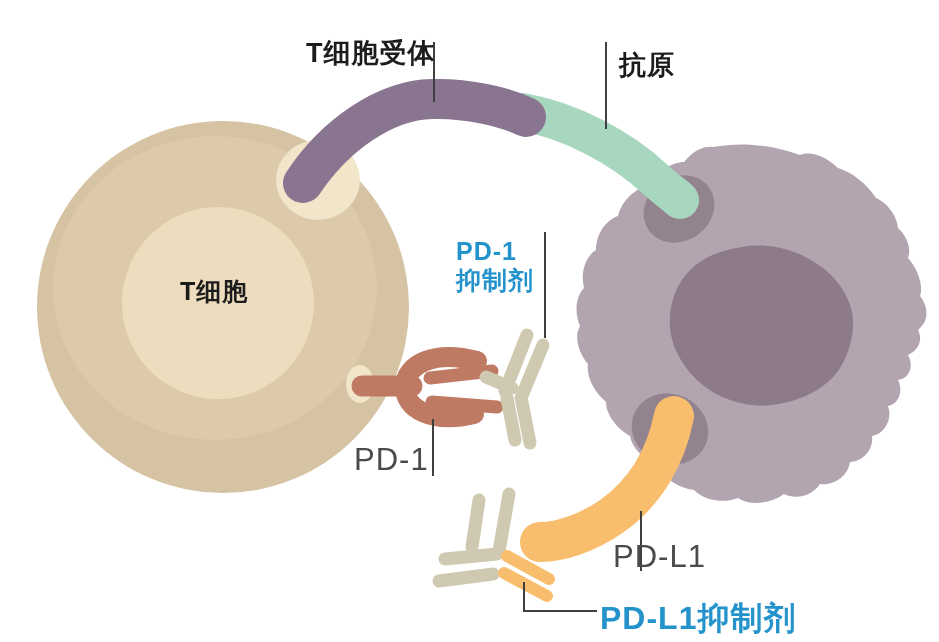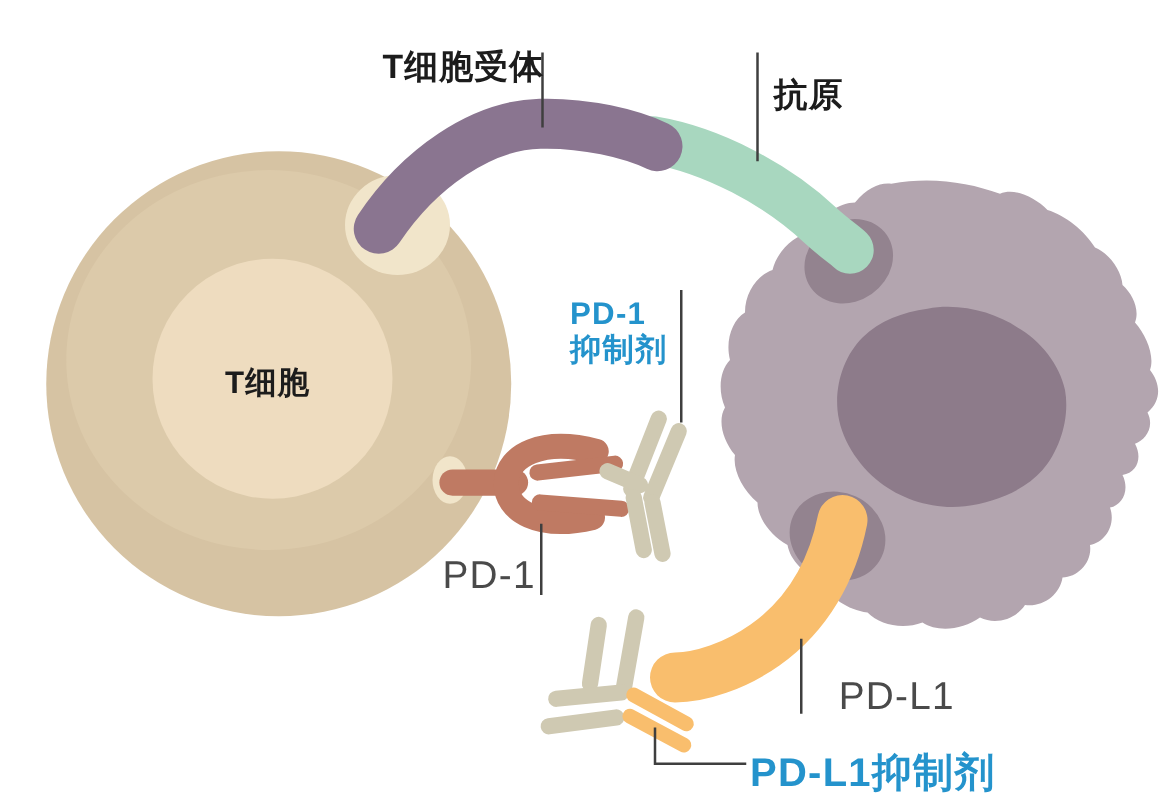--- a/index.html
+++ b/index.html
@@ -95,25 +95,25 @@
 
     <line class="pointer" x1="434" y1="42" x2="434" y2="102"></line>
     <line class="pointer" x1="606" y1="42" x2="606" y2="129"></line>
     <line class="pointer" x1="545" y1="232" x2="545" y2="338"></line>
     <line class="pointer" x1="433" y1="419" x2="433" y2="476"></line>
     <line class="pointer" x1="641" y1="511" x2="641" y2="571"></line>
     <polyline class="pointer" points="524,582 524,611 597,611"></polyline>
   </svg>
 
   <div class="lbl lbl-cjk" style="left:306px;top:35px;">T细胞受体</div>
-  <div class="lbl lbl-cjk" style="left:619px;top:58px;">抗原</div>
-  <div class="lbl lbl-cjk" style="left:180px;top:289px;font-size:25px;">T细胞</div>
+  <div class="lbl lbl-cjk" style="left:619px;top:47px;">抗原</div>
+  <div class="lbl lbl-cjk" style="left:180px;top:275px;font-size:25px;">T细胞</div>
 
   <div class="lbl lbl-blue two-line" style="left:456px;top:237px;">
     <div>PD-1</div>
     <div>抑制剂</div>
   </div>
 
   <div class="lbl lbl-gray" style="left:354px;top:442px;">PD-1</div>
-  <div class="lbl lbl-gray" style="left:671px;top:539px;">PD-L1</div>
+  <div class="lbl lbl-gray" style="left:613px;top:539px;">PD-L1</div>
   <div class="lbl lbl-blue" style="left:600px;top:597px;font-size:32px;">PD-L1抑制剂</div>
 
 </div>
 
 </body></html>

